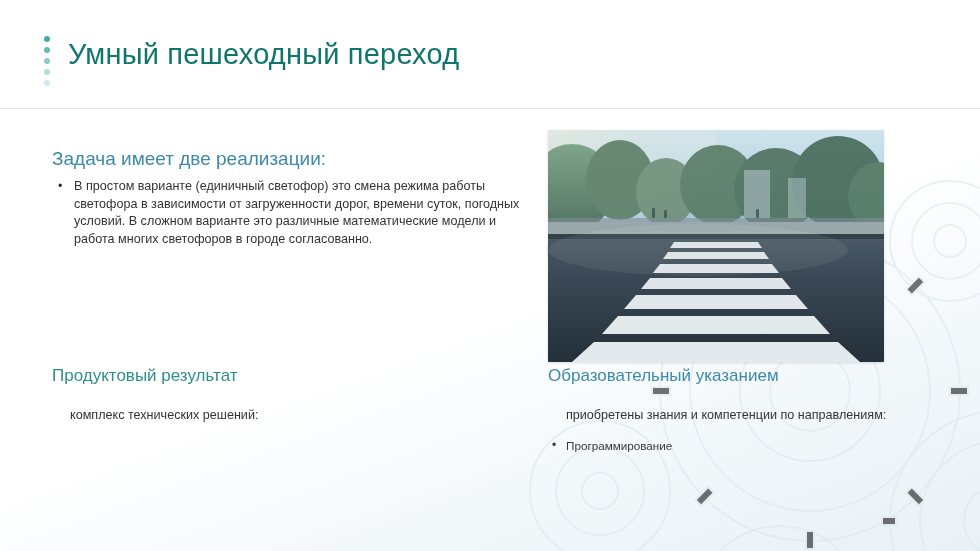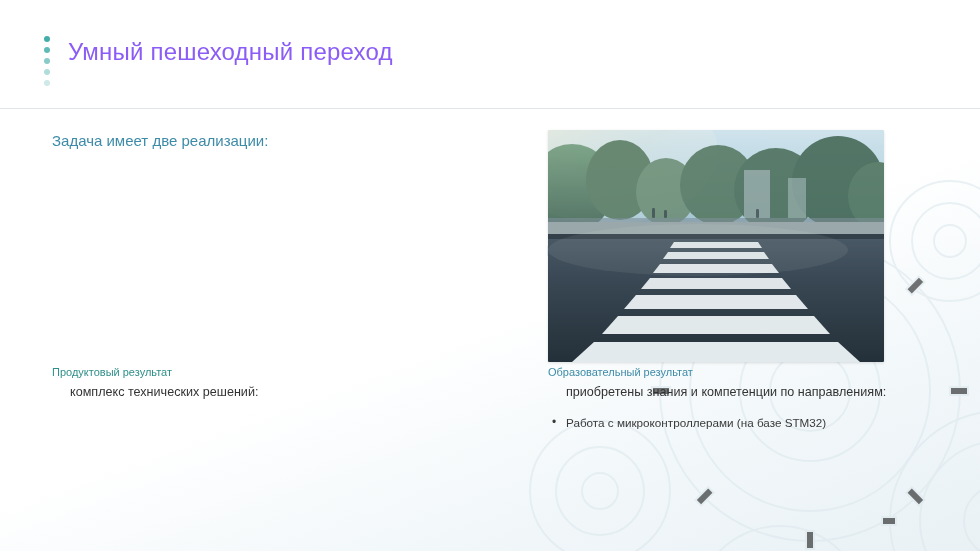--- a/index.html
+++ b/index.html
@@ -51,22 +51,22 @@
   }
   .title-dots i:nth-child(1) { opacity: .95; }
   .title-dots i:nth-child(2) { opacity: .8; }
   .title-dots i:nth-child(3) { opacity: .6; }
   .title-dots i:nth-child(4) { opacity: .4; }
   .title-dots i:nth-child(5) { opacity: .25; }
 
   .page-title {
     position: absolute;
     left: 68px; top: 38px;
-    font-size: 24px;
-    color: #8b5cf6;
+    font-size: 29px;
+    color: #0f766e;
     font-weight: 400;
     letter-spacing: .2px;
     white-space: nowrap;
   }
 
   .header-rule {
     position: absolute;
     left: 0; top: 108px;
     width: 980px; height: 1px;
     background: #dfe7ea;
@@ -74,24 +74,25 @@
   }
 
   
   .left-col {
     position: absolute;
     left: 52px; top: 132px;
     width: 480px;
     z-index: 4;
   }
   .subhead {
-    font-size: 15px;
+    font-size: 19px;
     color: #3d8ba8;
     margin-bottom: 8px;
     font-weight: 400;
+    margin-top: 16px;
   }
   ul.bullets {
     margin: 0;
     padding: 0;
     list-style: none;
   }
   ul.bullets li {
     position: relative;
     padding-left: 22px;
     font-size: 12.6px;
@@ -127,23 +128,23 @@
     width: 470px;
     z-index: 4;
   }
   .result-right {
     position: absolute;
     left: 548px; top: 366px;
     width: 400px;
     z-index: 4;
   }
   .result-title {
-    font-size: 11px;
+    font-size: 17px;
     color: #2f8f8a;
-    margin-bottom: 7px;
+    margin-bottom: 22px;
     font-weight: 400;
   }
   .result-title.blue { color: #3d8ba8; }
   .result-sub {
     font-size: 12.6px;
     color: #333333;
     margin-bottom: 16px;
     padding-left: 18px;
   }
   ul.small-bullets {
@@ -228,20 +229,21 @@
       <i></i>
       <i></i>
   </div>
   <div class="page-title">Умный пешеходный переход</div>
 </div>
 <div class="header-rule"></div>
 
 <div class="left-col">
   <div class="subhead">Задача имеет две реализации:</div>
   <ul class="bullets">
+    <li>В простом варианте (единичный светофор) это смена режима работы светофора в зависимости от загруженности дорог, времени суток, погодных условий. В сложном варианте это различные математические модели и работа многих светофоров в городе согласованно.</li>
   </ul>
 </div>
 
 <div class="photo-wrap">
   <svg width="336" height="232" viewBox="0 0 336 232" xmlns="http://www.w3.org/2000/svg">
     <defs>
       <linearGradient id="sky" x1="0" y1="0" x2="0" y2="1">
         <stop offset="0%" stop-color="#cfe3ec"></stop>
         <stop offset="45%" stop-color="#b9d6e2"></stop>
         <stop offset="100%" stop-color="#9dbfcf"></stop>
@@ -306,18 +308,18 @@
     <ellipse cx="150" cy="120" rx="150" ry="26" fill="#ffffff" opacity="0.07"></ellipse>
   </svg>
 </div>
 
 <div class="result-left">
   <div class="result-title">Продуктовый результат</div>
   <div class="result-sub">комплекс технических решений:</div>
 </div>
 
 <div class="result-right">
-  <div class="result-title blue">Образовательный результат</div>
+  <div class="result-title blue">Образовательный указанием</div>
   <div class="result-sub">приобретены знания и компетенции по направлениям:</div>
   <ul class="small-bullets">
-    <li>Работа с микроконтроллерами (на базе STM32)</li>
+    <li>Программирование</li>
   </ul>
 </div>
 
 </body></html>

